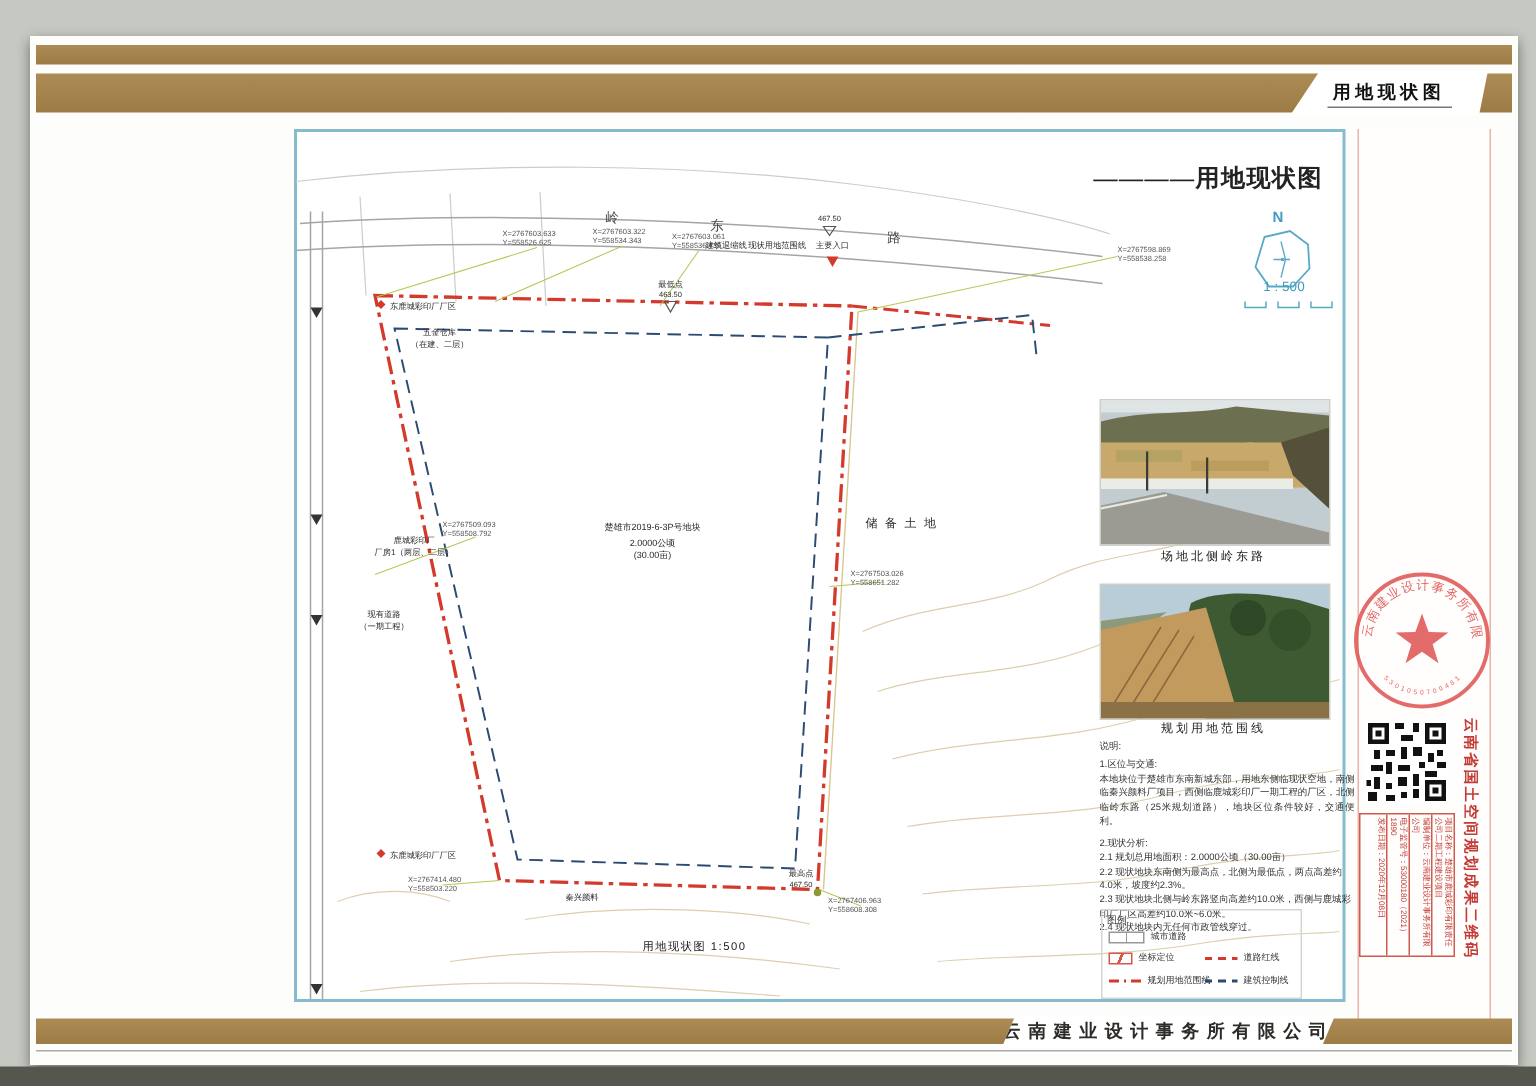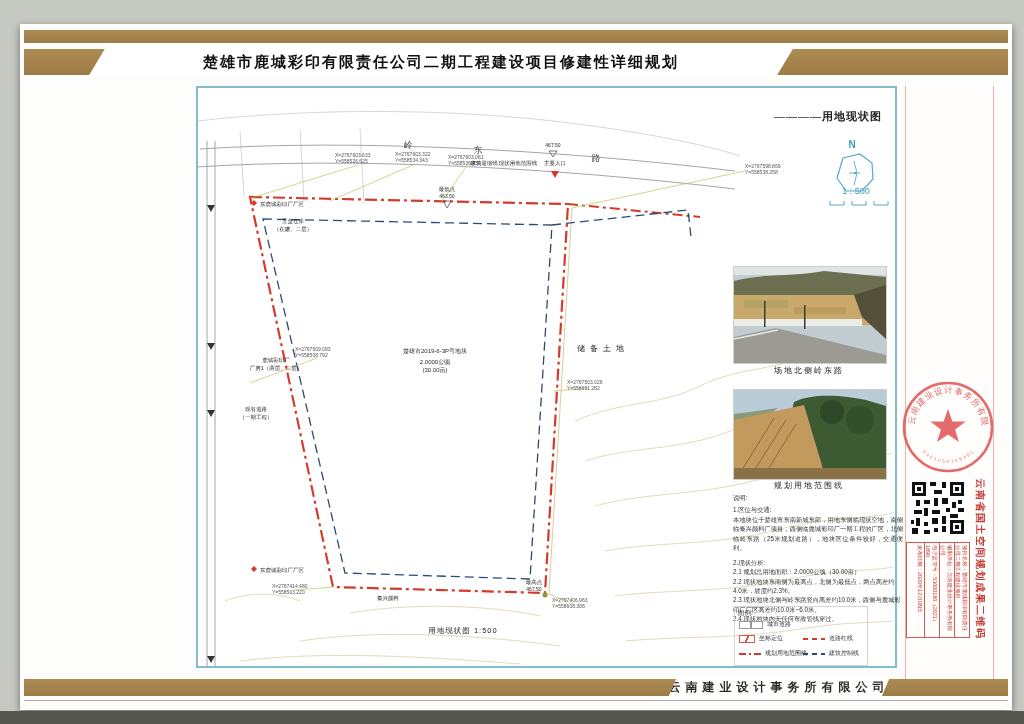--- a/index.html
+++ b/index.html
@@ -16,21 +16,21 @@
     clip-path:polygon(18px 0,100% 0,calc(100% - 18px) 100%,0 100%);
     display:flex;align-items:center;justify-content:center;}
   .hdr-title{font-size:15px;font-weight:bold;color:#111;letter-spacing:2px;white-space:nowrap;}
   .hdr-trap-right{left:860px;top:47px;width:132px;height:30px;background:#fff;
     clip-path:polygon(20px 0,100% 0,calc(100% - 6px) 100%,0 100%);
     display:flex;align-items:center;justify-content:center;}
   .hdr-right{font-size:12px;font-weight:bold;color:#111;letter-spacing:3px;border-bottom:1px solid #777;padding:0 4px 1px;}
   
   .frame{left:196px;top:86px;width:701px;height:582px;border:2px solid #84bccd;background:#fff;box-sizing:border-box;}
   .sheet-title1{left:470px;top:92px;width:412px;text-align:right;font-family:"Liberation Serif",serif;font-weight:600;font-size:11px;color:#222;letter-spacing:1px;}
-  .sheet-title2{left:470px;top:109px;width:412px;text-align:right;font-family:"Liberation Serif",serif;font-weight:600;font-size:11px;color:#222;letter-spacing:1px;}
+  .sheet-title2{left:470px;top:109px;width:412px;text-align:right;font-family:"Liberation Serif",serif;font-weight:600;font-size:16px;color:#222;letter-spacing:1px;}
   .map-svg{left:197px;top:87px;width:700px;height:580px;}
   .crd{font-family:"Liberation Sans",sans-serif;font-size:5px;fill:#555;}
   .lbl{font-family:"Liberation Sans",sans-serif;font-size:5.5px;fill:#2a2a2a;}
   .mid{text-anchor:middle;}
   .roadchar{font-family:"Liberation Serif",serif;font-size:9px;fill:#444;}
   .cyan{fill:#3f9cc0;}
   
   .photo{border:1px solid #cfcfc8;}
   .caption{width:152px;text-align:center;font-size:8px;letter-spacing:2px;color:#222;font-family:"Liberation Serif",serif;}
   
@@ -68,22 +68,22 @@
   .ftr-text{font-family:"Liberation Serif",serif;font-weight:bold;font-size:12px;color:#2e2c28;letter-spacing:5px;white-space:nowrap;}
   .sheet-bottom-line{left:24px;top:700px;width:984px;height:1px;background:#aaa;}
 </style>
 </head>
 <body>
 
 <div class="stage">
   <div class="abs sheet"></div>
   <div class="abs band top-band"></div>
   <div class="abs band header-band"></div>
-  <div class="abs hdr-trap-left">
-    <span class="hdr-title">楚雄市鹿城彩印有限责任公司二期工程建设项目修建性详细规划</span>
+  <div class="abs hdr-trap-right">
+    <span class="hdr-right">用地现状图</span>
   </div>
 
   <div class="abs frame"></div>
   <div class="abs sheet-title2">————用地现状图</div>
 
   <svg class="abs map-svg" viewBox="197 86 700 580">
 
     <g stroke="#ddcfae" stroke-width="0.8" fill="none">
       <path d="M575,420 C620,400 660,405 700,385 C740,365 780,370 820,350"></path>
       <path d="M585,460 C630,445 680,450 730,430 C780,410 830,415 880,400"></path>

